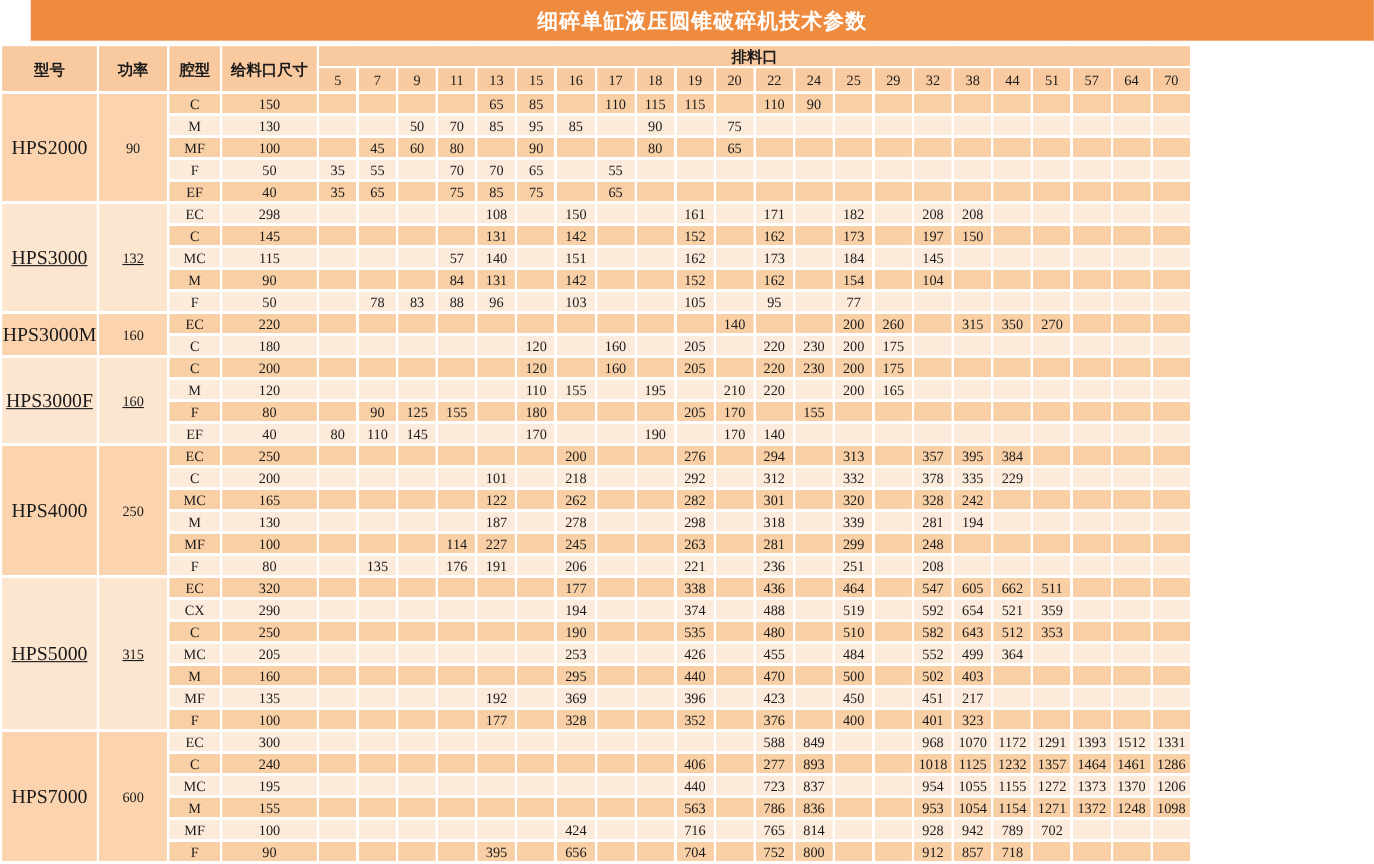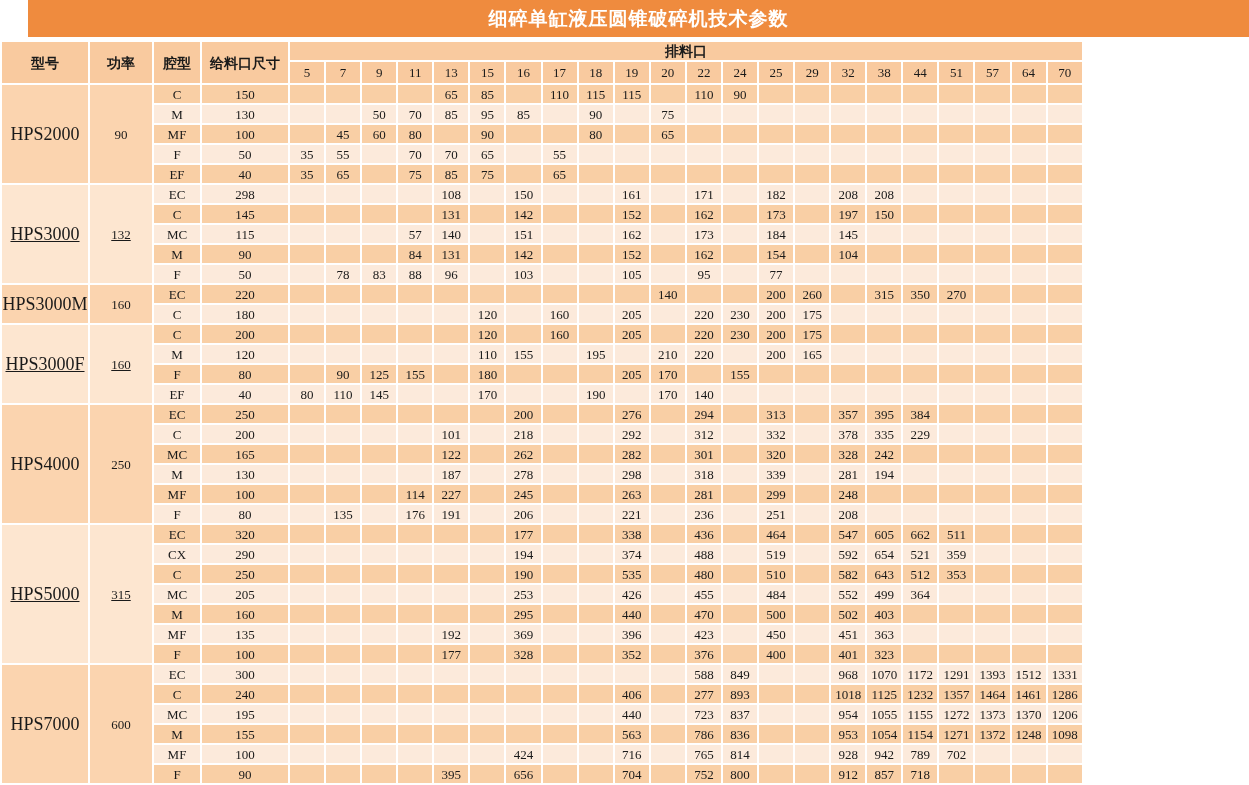--- a/index.html
+++ b/index.html
@@ -831,21 +831,21 @@
         <td>369</td>
         <td></td>
         <td></td>
         <td>396</td>
         <td></td>
         <td>423</td>
         <td></td>
         <td>450</td>
         <td></td>
         <td>451</td>
-        <td>363</td>
+        <td>217</td>
         <td></td>
         <td></td>
         <td></td>
         <td></td>
         <td></td>
       </tr>
       <tr class="dark">
         <td>F</td>
         <td>100</td>
         <td></td>

